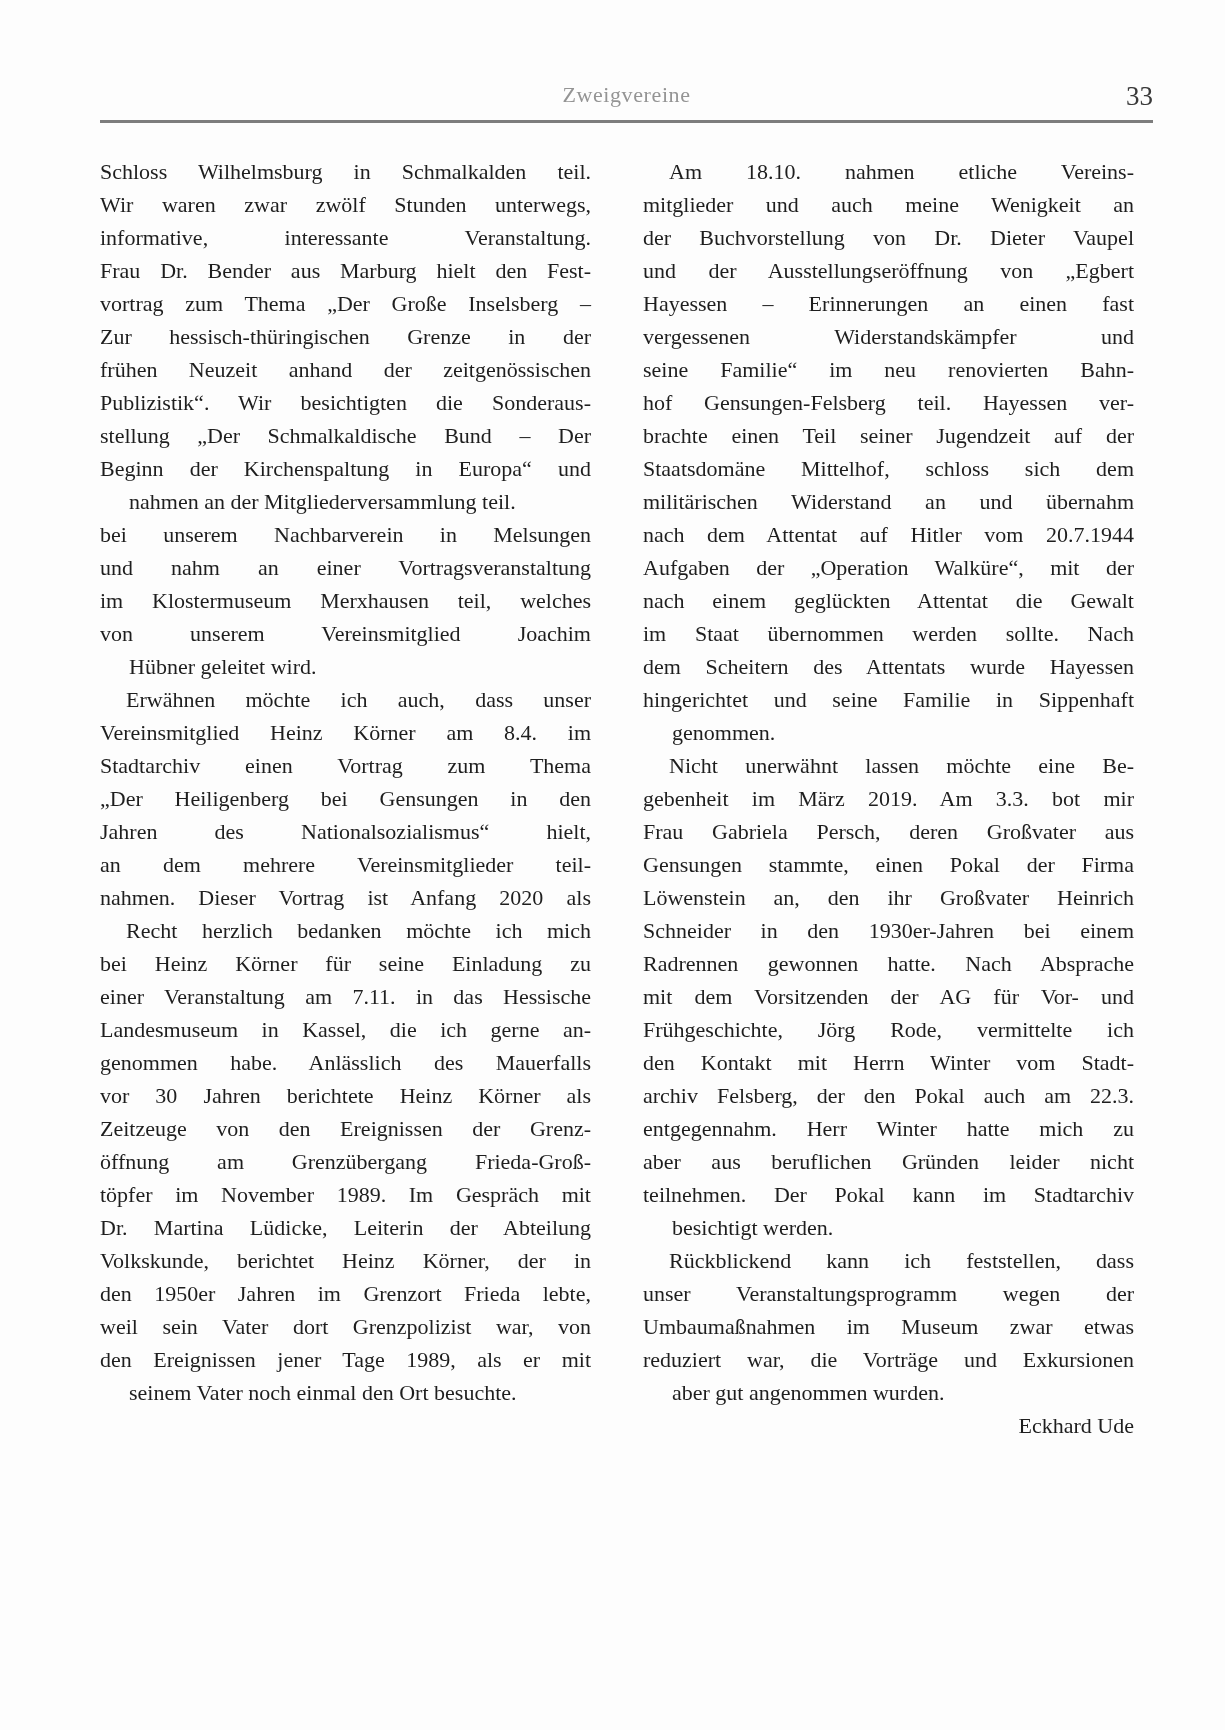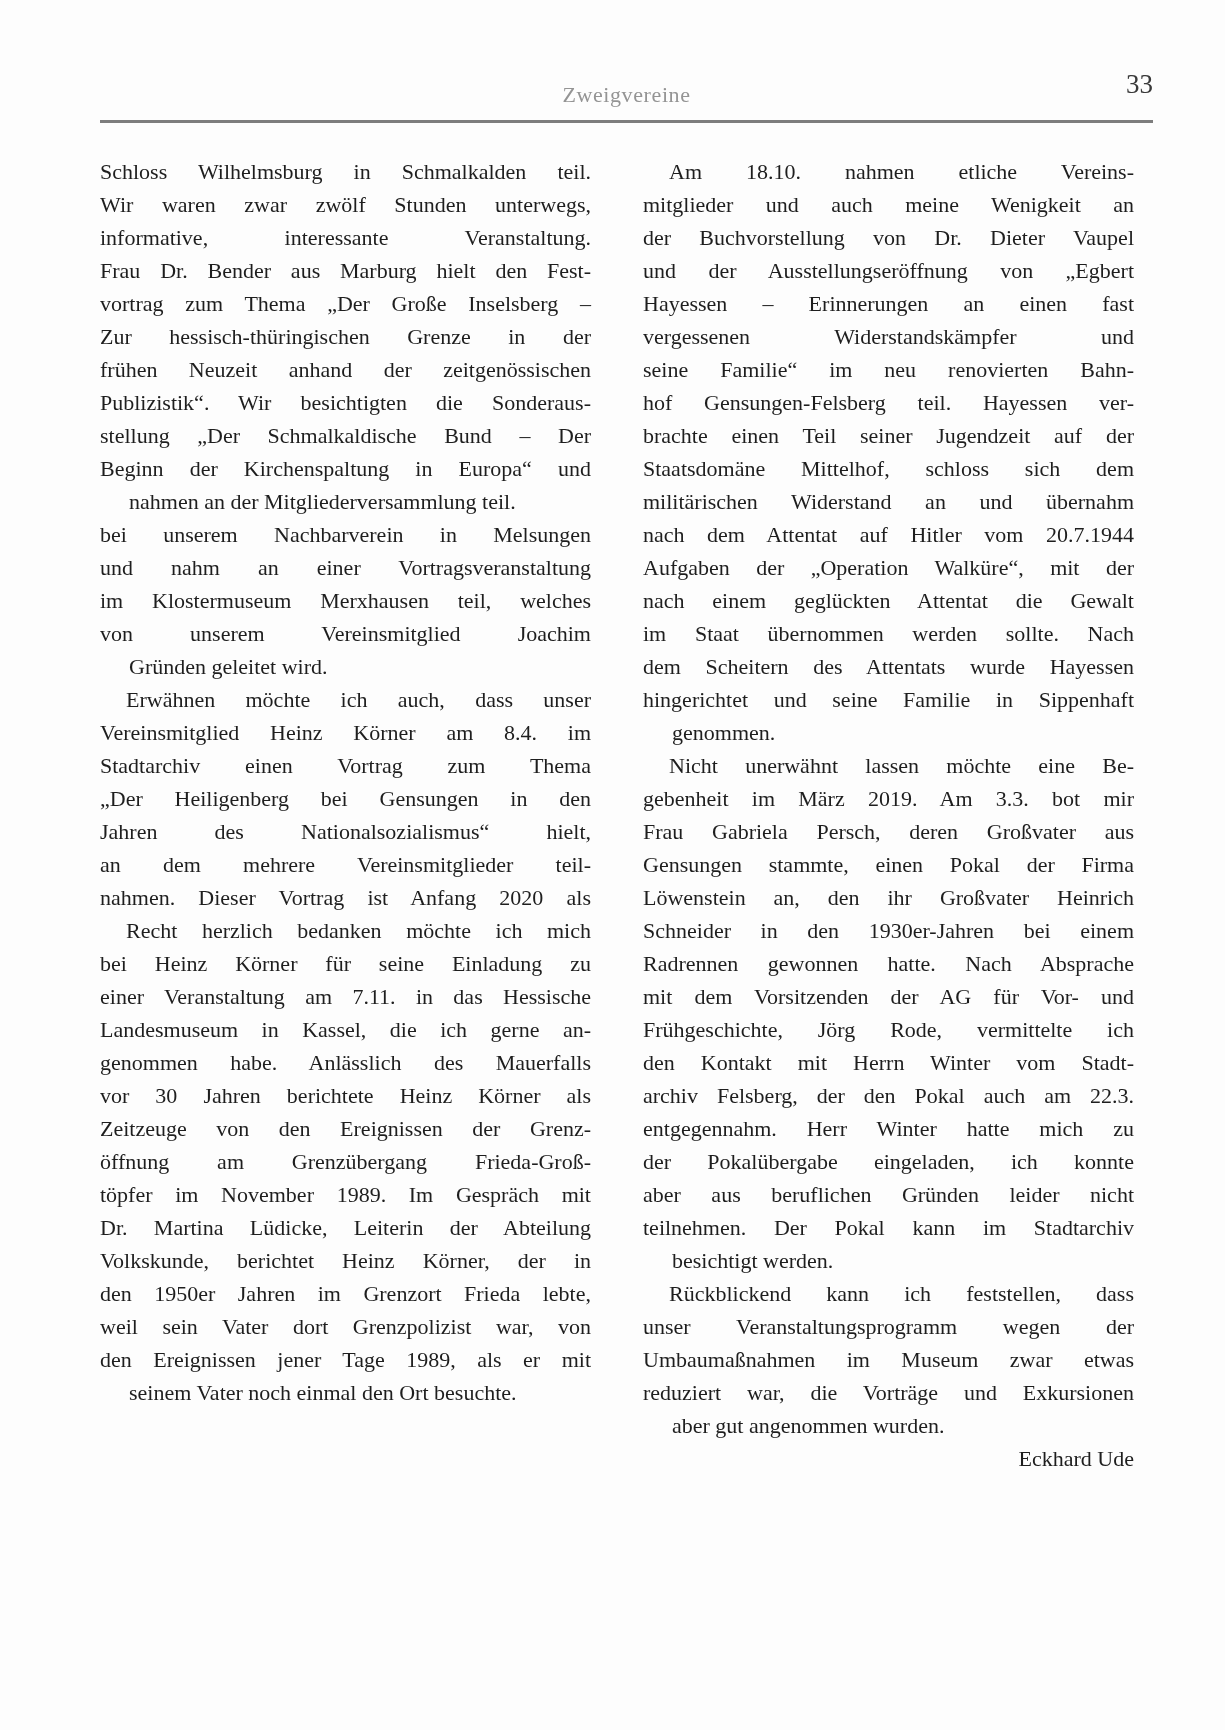--- a/index.html
+++ b/index.html
@@ -26,21 +26,21 @@
     height:45px;
   }
   .header-title{
     position:absolute;left:0;right:0;bottom:12px;
     text-align:center;
     font-size:22px;
     letter-spacing:0.6px;
     color:var(--header-color);
   }
   .page-number{
-    position:absolute;right:0;bottom:20px;
+    position:absolute;right:0;bottom:8px;
     font-size:27px;
     color:var(--pagenum-color);
   }
   .header-rule{
     height:0;
     border-bottom:3px solid var(--divider-color);
   }
   .columns{
     display:flex;
     gap:52px;
@@ -93,21 +93,21 @@
         <div class="line">Zur hessisch-thüringischen Grenze in der</div>
         <div class="line">frühen Neuzeit anhand der zeitgenössischen</div>
         <div class="line">Publizistik“. Wir besichtigten die Sonderaus-</div>
         <div class="line">stellung „Der Schmalkaldische Bund – Der</div>
         <div class="line">Beginn der Kirchenspaltung in Europa“ und</div>
         <div class="line para-end">nahmen an der Mitgliederversammlung teil.</div>
         <div class="line">bei unserem Nachbarverein in Melsungen</div>
         <div class="line">und nahm an einer Vortragsveranstaltung</div>
         <div class="line">im Klostermuseum Merxhausen teil, welches</div>
         <div class="line">von unserem Vereinsmitglied Joachim</div>
-        <div class="line para-end">Gründen geleitet wird.</div>
+        <div class="line para-end">Hübner geleitet wird.</div>
         <div class="line para-start">Erwähnen möchte ich auch, dass unser</div>
         <div class="line">Vereinsmitglied Heinz Körner am 8.4. im</div>
         <div class="line">Stadtarchiv einen Vortrag zum Thema</div>
         <div class="line">„Der Heiligenberg bei Gensungen in den</div>
         <div class="line">Jahren des Nationalsozialismus“ hielt,</div>
         <div class="line">an dem mehrere Vereinsmitglieder teil-</div>
         <div class="line">nahmen. Dieser Vortrag ist Anfang 2020 als</div>
         <div class="line para-start">Recht herzlich bedanken möchte ich mich</div>
         <div class="line">bei Heinz Körner für seine Einladung zu</div>
         <div class="line">einer Veranstaltung am 7.11. in das Hessische</div>
@@ -148,21 +148,20 @@
         <div class="line">Frau Gabriela Persch, deren Großvater aus</div>
         <div class="line">Gensungen stammte, einen Pokal der Firma</div>
         <div class="line">Löwenstein an, den ihr Großvater Heinrich</div>
         <div class="line">Schneider in den 1930er-Jahren bei einem</div>
         <div class="line">Radrennen gewonnen hatte. Nach Absprache</div>
         <div class="line">mit dem Vorsitzenden der AG für Vor- und</div>
         <div class="line">Frühgeschichte, Jörg Rode, vermittelte ich</div>
         <div class="line">den Kontakt mit Herrn Winter vom Stadt-</div>
         <div class="line">archiv Felsberg, der den Pokal auch am 22.3.</div>
         <div class="line">entgegennahm. Herr Winter hatte mich zu</div>
-        <div class="line">der Pokalübergabe eingeladen, ich konnte</div>
         <div class="line">aber aus beruflichen Gründen leider nicht</div>
         <div class="line">teilnehmen. Der Pokal kann im Stadtarchiv</div>
         <div class="line para-end">besichtigt werden.</div>
         <div class="line para-start">Rückblickend kann ich feststellen, dass</div>
         <div class="line">unser Veranstaltungsprogramm wegen der</div>
         <div class="line">Umbaumaßnahmen im Museum zwar etwas</div>
         <div class="line">reduziert war, die Vorträge und Exkursionen</div>
         <div class="line para-end">aber gut angenommen wurden.</div>
         <div class="line signature">Eckhard Ude</div>
       </div>

